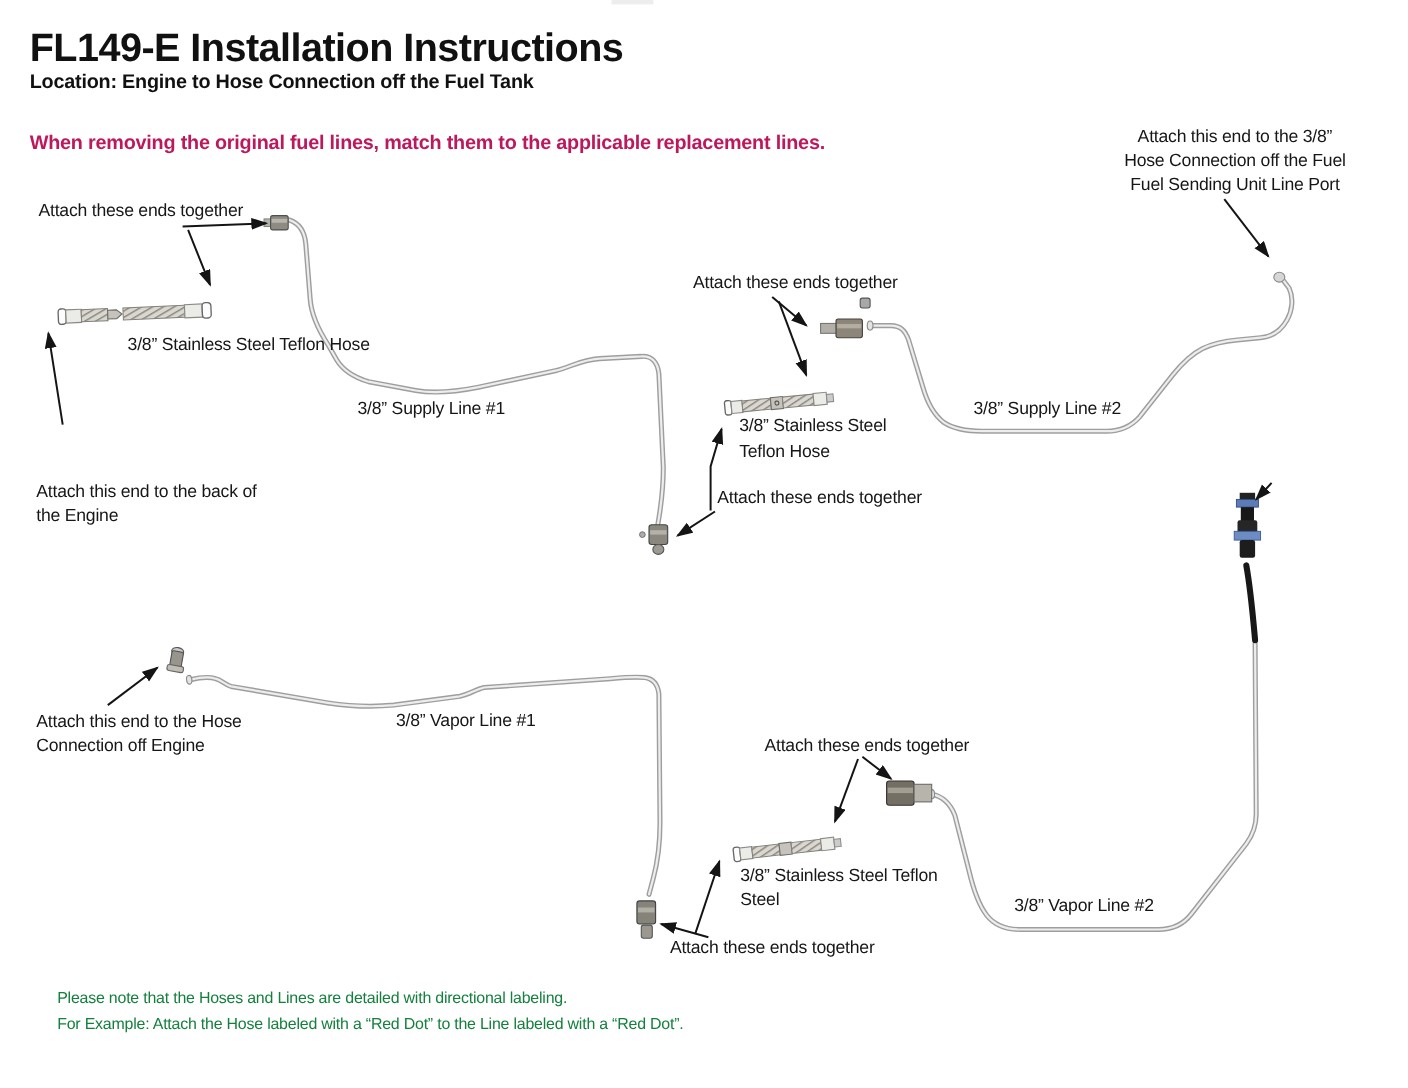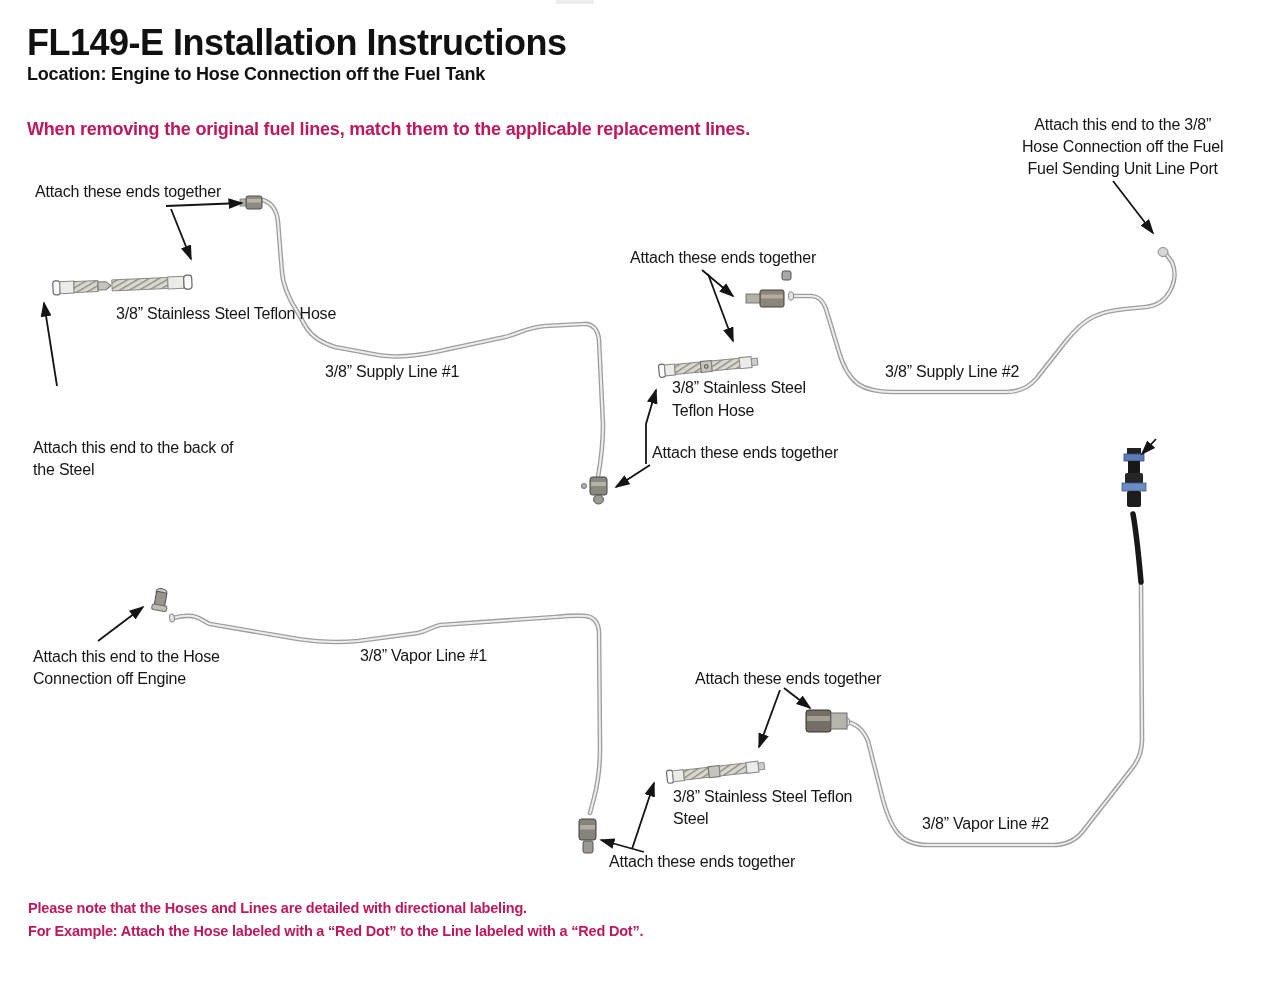--- a/index.html
+++ b/index.html
@@ -4,21 +4,21 @@
 <style>
   html,body{margin:0;padding:0;background:#ffffff;}
   #page{position:relative;width:1280px;height:989px;background:#ffffff;overflow:hidden;
         font-family:"Liberation Sans",sans-serif;color:#141414;}
   #diagram-svg{position:absolute;left:0;top:0;width:1280px;height:989px;}
   .abs{position:absolute;white-space:nowrap;}
   .title{font-size:36px;font-weight:bold;letter-spacing:-0.5px;color:#111;}
   .subhead{font-size:18px;font-weight:bold;letter-spacing:-0.2px;color:#111;}
   .intro{font-size:18px;font-weight:bold;letter-spacing:-0.2px;color:#be185d;}
   .lbl{font-size:16px;letter-spacing:-0.2px;color:#161616;line-height:22px;}
-  .foot{font-size:14.5px;font-weight:bold;letter-spacing:-0.2px;color:#be185d;line-height:23px;}
+  .foot{font-size:14.5px;font-weight:normal;letter-spacing:-0.2px;color:#15803d;line-height:23px;margin-left:24px;}
   
   .tube{fill:none;stroke:#9e9e9e;stroke-width:4.6;stroke-linecap:round;stroke-linejoin:round;}
   .tube-hi{fill:none;stroke:#ededed;stroke-width:2;stroke-linecap:round;stroke-linejoin:round;}
   .nylon{fill:none;stroke:#181818;stroke-width:5.5;stroke-linecap:round;}
   .arrow{fill:none;stroke:#141414;stroke-width:1.8;marker-end:url(#ah);}
   .hfit-socket{fill:#fcfcfc;stroke:#666;stroke-width:1.2;}
   .hfit{fill:#ebebe8;stroke:#8a8a85;stroke-width:1;}
   .braid{fill:url(#braid);stroke:#84817a;stroke-width:0.9;}
   .hmid{fill:#c6c3bc;stroke:#6e6e68;stroke-width:1;}
   .pin{fill:#cccccc;stroke:#888;stroke-width:0.9;}
@@ -156,21 +156,21 @@
   </svg>
 
   <div class="abs title" style="left:27px;top:22px;">FL149-E Installation Instructions</div>
   <div class="abs subhead" style="left:27px;top:64px;">Location: Engine to Hose Connection off the Fuel Tank</div>
   <div class="abs intro" style="left:27px;top:119px;">When removing the original fuel lines, match them to the applicable replacement lines.</div>
 
   <div class="abs lbl" style="left:35px;top:181px;">Attach these ends together</div>
   <div class="abs lbl" style="left:80px;top:303px;margin-left:36px;">3/8” Stainless Steel Teflon Hose</div>
   <div class="abs lbl" style="left:33px;top:393px;margin-top:44px;">
     <div>Attach this end to the back of</div>
-    <div>the Steel</div>
+    <div>the Engine</div>
   </div>
   <div class="abs lbl" style="left:325px;top:361px;text-align:center;">3/8” Supply Line #1</div>
 
   <div class="abs lbl" style="left:630px;top:247px;">Attach these ends together</div>
   <div class="abs lbl" style="left:672px;top:376px;line-height:23px;">
     <div>3/8” Stainless Steel</div>
     <div>Teflon Hose</div>
   </div>
   <div class="abs lbl" style="left:652px;top:442px;">Attach these ends together</div>
   <div class="abs lbl" style="left:885px;top:361px;">3/8” Supply Line #2</div>

